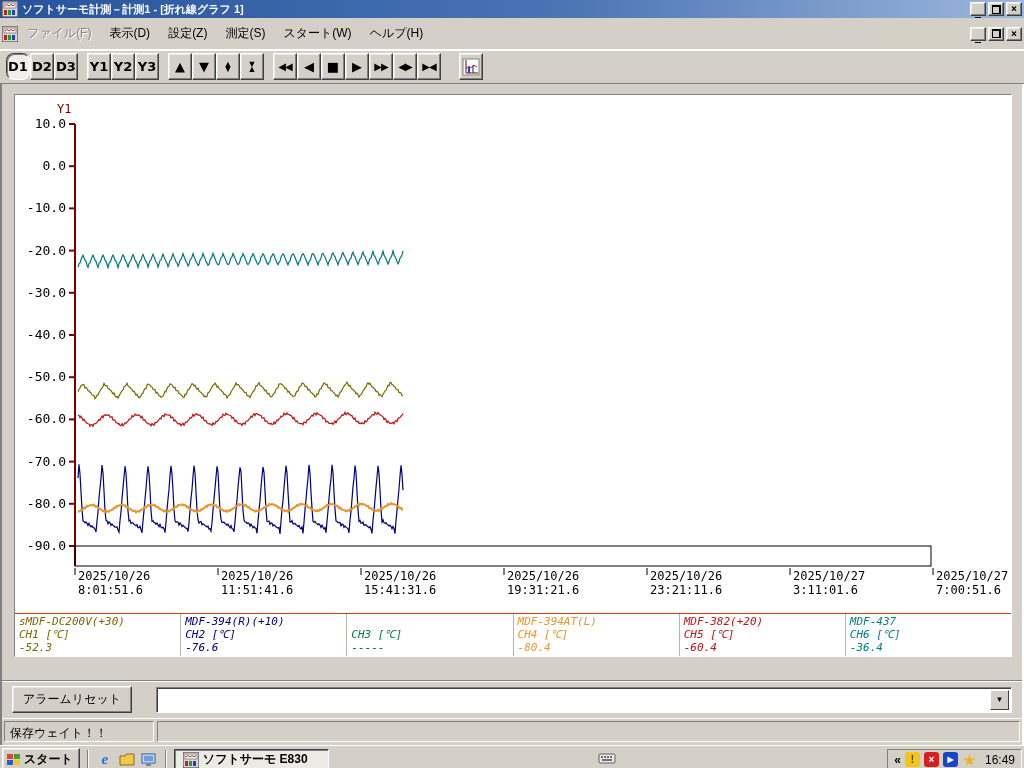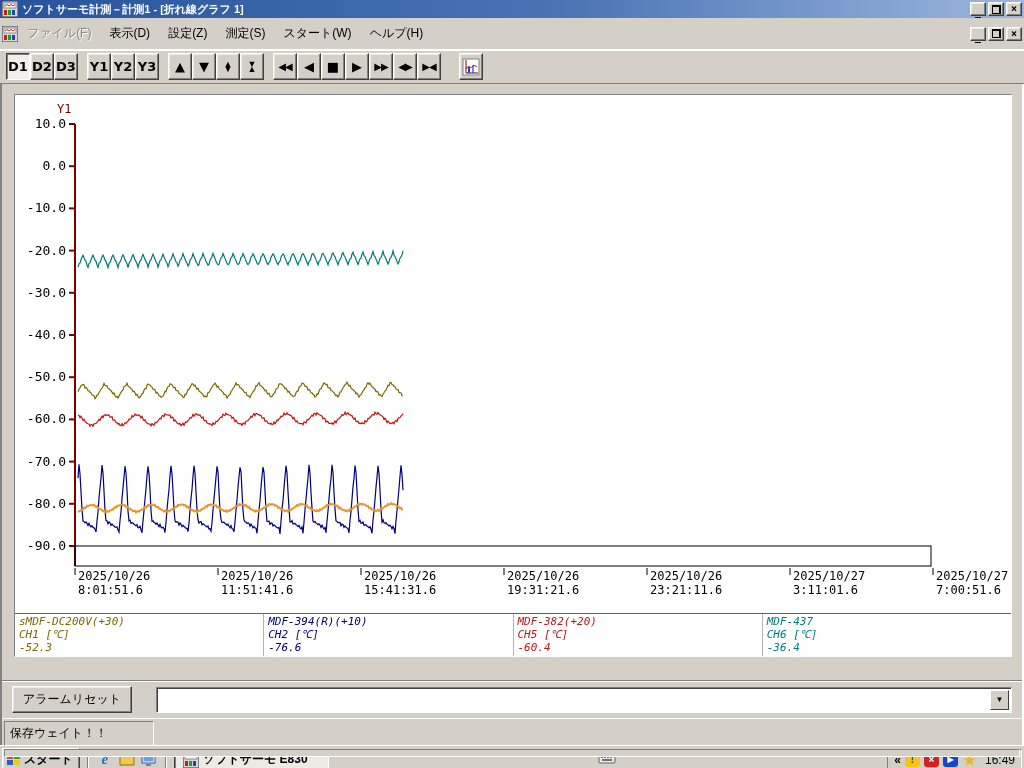--- a/index.html
+++ b/index.html
@@ -30,21 +30,21 @@
   .menu-item.disabled { color:#868686; text-shadow:1px 1px 0 #fff; }
   .menubar .win-controls { margin-left:auto; }
 
   
   .toolbar { height:34px; background:#d4d0c8; display:flex; align-items:center; padding:0 6px;
     border-bottom:1px solid #808080; box-shadow:inset 0 1px 0 #fff; flex:0 0 auto; }
   .tbtn { min-width:24px; height:27px; background:#d4d0c8; border:1px solid; border-color:#fff #404040 #404040 #fff;
     box-shadow:inset -1px -1px 0 #808080, inset 1px 1px 0 #ece9e2;
     display:flex; flex-direction:column; align-items:center; justify-content:center;
     font-size:12px; line-height:1; color:#000; margin-right:0; cursor:default; }
-  .tbtn.pressed { border-color:#404040 #fff #fff #404040; box-shadow:inset 1px 1px 0 #808080; background:#f0efeb; }
+  .tbtn.pressed { border-color:#404040 #fff #fff #404040; box-shadow:inset 1px 1px 0 #808080; background:#f0efeb;border-radius:8px; }
   .tbtn .g { font-size:13px; font-weight:bold; font-family:"DejaVu Sans",sans-serif; }
   .tbtn .g.small { font-size:10px; letter-spacing:-1px; }
   .tbtn .stack { display:flex; flex-direction:column; line-height:0.55; font-size:9px; font-weight:bold; }
   .tb-gap { width:9px; }
   .tbtn.label-btn { font-size:12px; }
 
   
   .mdi { flex:1 1 auto; background:#d4d0c8; position:relative; display:flex; flex-direction:column;
     border-left:2px solid #808080; border-right:2px solid #fff; }
   .chart-panel { margin:10px 12px 0 12px; width:998px; height:563px; background:#fff;
@@ -64,21 +64,21 @@
   .btn { background:#d4d0c8; border:1px solid; border-color:#fff #404040 #404040 #fff;
     box-shadow:inset -1px -1px 0 #808080, inset 1px 1px 0 #ece9e2;
     font-size:12px; padding:4px 10px; color:#000; cursor:default; font-family:"Liberation Sans",sans-serif; }
   .combo { flex:1 1 auto; height:26px; background:#fff; border:1px solid; border-color:#808080 #fff #fff #808080;
     box-shadow:inset 1px 1px 0 #404040; display:flex; }
   .combo-field { flex:1 1 auto; font-size:12px; padding:4px 4px; color:#000; }
   .combo-btn { width:19px; margin:2px; background:#d4d0c8; border:1px solid; border-color:#fff #404040 #404040 #fff;
     display:flex; align-items:center; justify-content:center; font-size:8px; color:#000; }
 
   
-  .statusbar { margin-top:auto; height:27px; display:flex; gap:3px; padding:2px 2px 3px 2px; border-top:1px solid #fff;flex-direction:column; }
+  .statusbar { margin-top:auto; height:27px; display:flex; gap:3px; padding:2px 2px 3px 2px; border-top:1px solid #fff; }
   .status-panel { border:1px solid; border-color:#808080 #fff #fff #808080; padding:3px 5px; font-size:12px;
     background:#d4d0c8; overflow:hidden; white-space:nowrap; }
   .status-panel.p1 { width:150px; flex:0 0 auto; }
   .status-panel.p2 { flex:1 1 auto; }
 
   
   .taskbar { height:28px; background:#d4d0c8; border-top:1px solid #fff; display:flex; align-items:center;
     padding:2px 2px; flex:0 0 auto; gap:4px; }
   .start-btn { height:24px; display:flex; align-items:center; gap:3px; padding:0 6px 0 3px;
     background:#d4d0c8; border:1px solid; border-color:#fff #404040 #404040 #fff;
@@ -295,20 +295,30 @@
           <div style="color: rgb(122, 106, 0);">sMDF-DC200V(+30)</div>
           <div style="color: rgb(122, 106, 0);">CH1 [℃]</div>
           <div style="color: rgb(122, 106, 0);">-52.3</div>
         </div>
         <div class="legend-cell">
           <div style="color: rgb(0, 0, 128);">MDF-394(R)(+10)</div>
           <div style="color: rgb(0, 0, 128);">CH2 [℃]</div>
           <div style="color: rgb(0, 0, 128);">-76.6</div>
         </div>
         <div class="legend-cell">
+          <div style="color: rgb(0, 128, 64);"></div>
+          <div style="color: rgb(0, 128, 64);">CH3 [℃]</div>
+          <div style="color: rgb(0, 128, 64);">-----</div>
+        </div>
+        <div class="legend-cell">
+          <div style="color: rgb(232, 150, 46);">MDF-394AT(L)</div>
+          <div style="color: rgb(232, 150, 46);">CH4 [℃]</div>
+          <div style="color: rgb(232, 150, 46);">-80.4</div>
+        </div>
+        <div class="legend-cell">
           <div style="color: rgb(196, 20, 20);">MDF-382(+20)</div>
           <div style="color: rgb(196, 20, 20);">CH5 [℃]</div>
           <div style="color: rgb(196, 20, 20);">-60.4</div>
         </div>
         <div class="legend-cell">
           <div style="color: rgb(0, 128, 128);">MDF-437</div>
           <div style="color: rgb(0, 128, 128);">CH6 [℃]</div>
           <div style="color: rgb(0, 128, 128);">-36.4</div>
         </div>
       </div>

